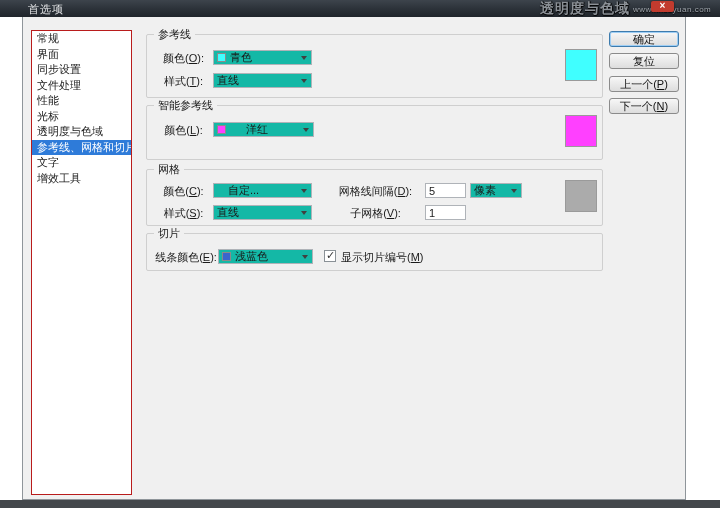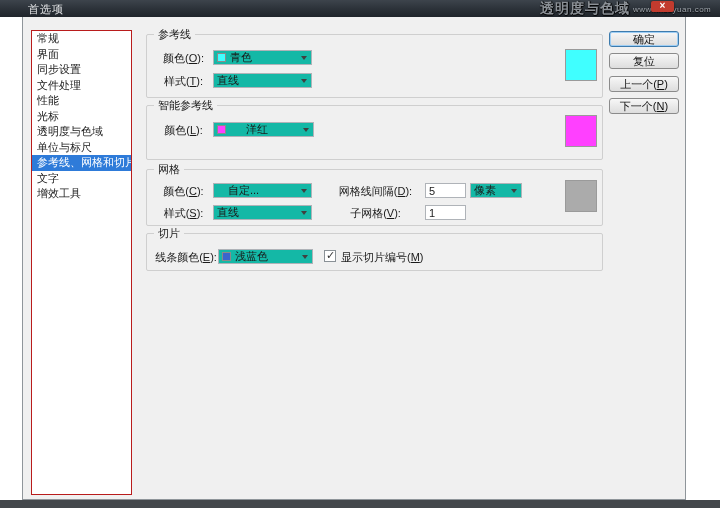--- a/index.html
+++ b/index.html
@@ -84,21 +84,20 @@
 <div class="dialog">
 
   <div class="listbox">
     <div class="list-item">常规</div>
     <div class="list-item">界面</div>
     <div class="list-item">同步设置</div>
     <div class="list-item">文件处理</div>
     <div class="list-item">性能</div>
     <div class="list-item">光标</div>
     <div class="list-item">透明度与色域</div>
-    <div class="list-item">单位与标尺</div>
     <div class="list-item selected">参考线、网格和切片</div>
     <div class="list-item">文字</div>
     <div class="list-item">增效工具</div>
   </div>
 
   <div class="group g1">
     <span class="group-title">参考线</span>
     <span class="lbl r" style="left:10px; top:17px; width:53px;">颜色(<u>O</u>):</span>
     <div class="combo" style="left:66px; top:15px; width:99px;">
       <span class="mini-swatch" style="background: rgb(64, 255, 255);"></span>

